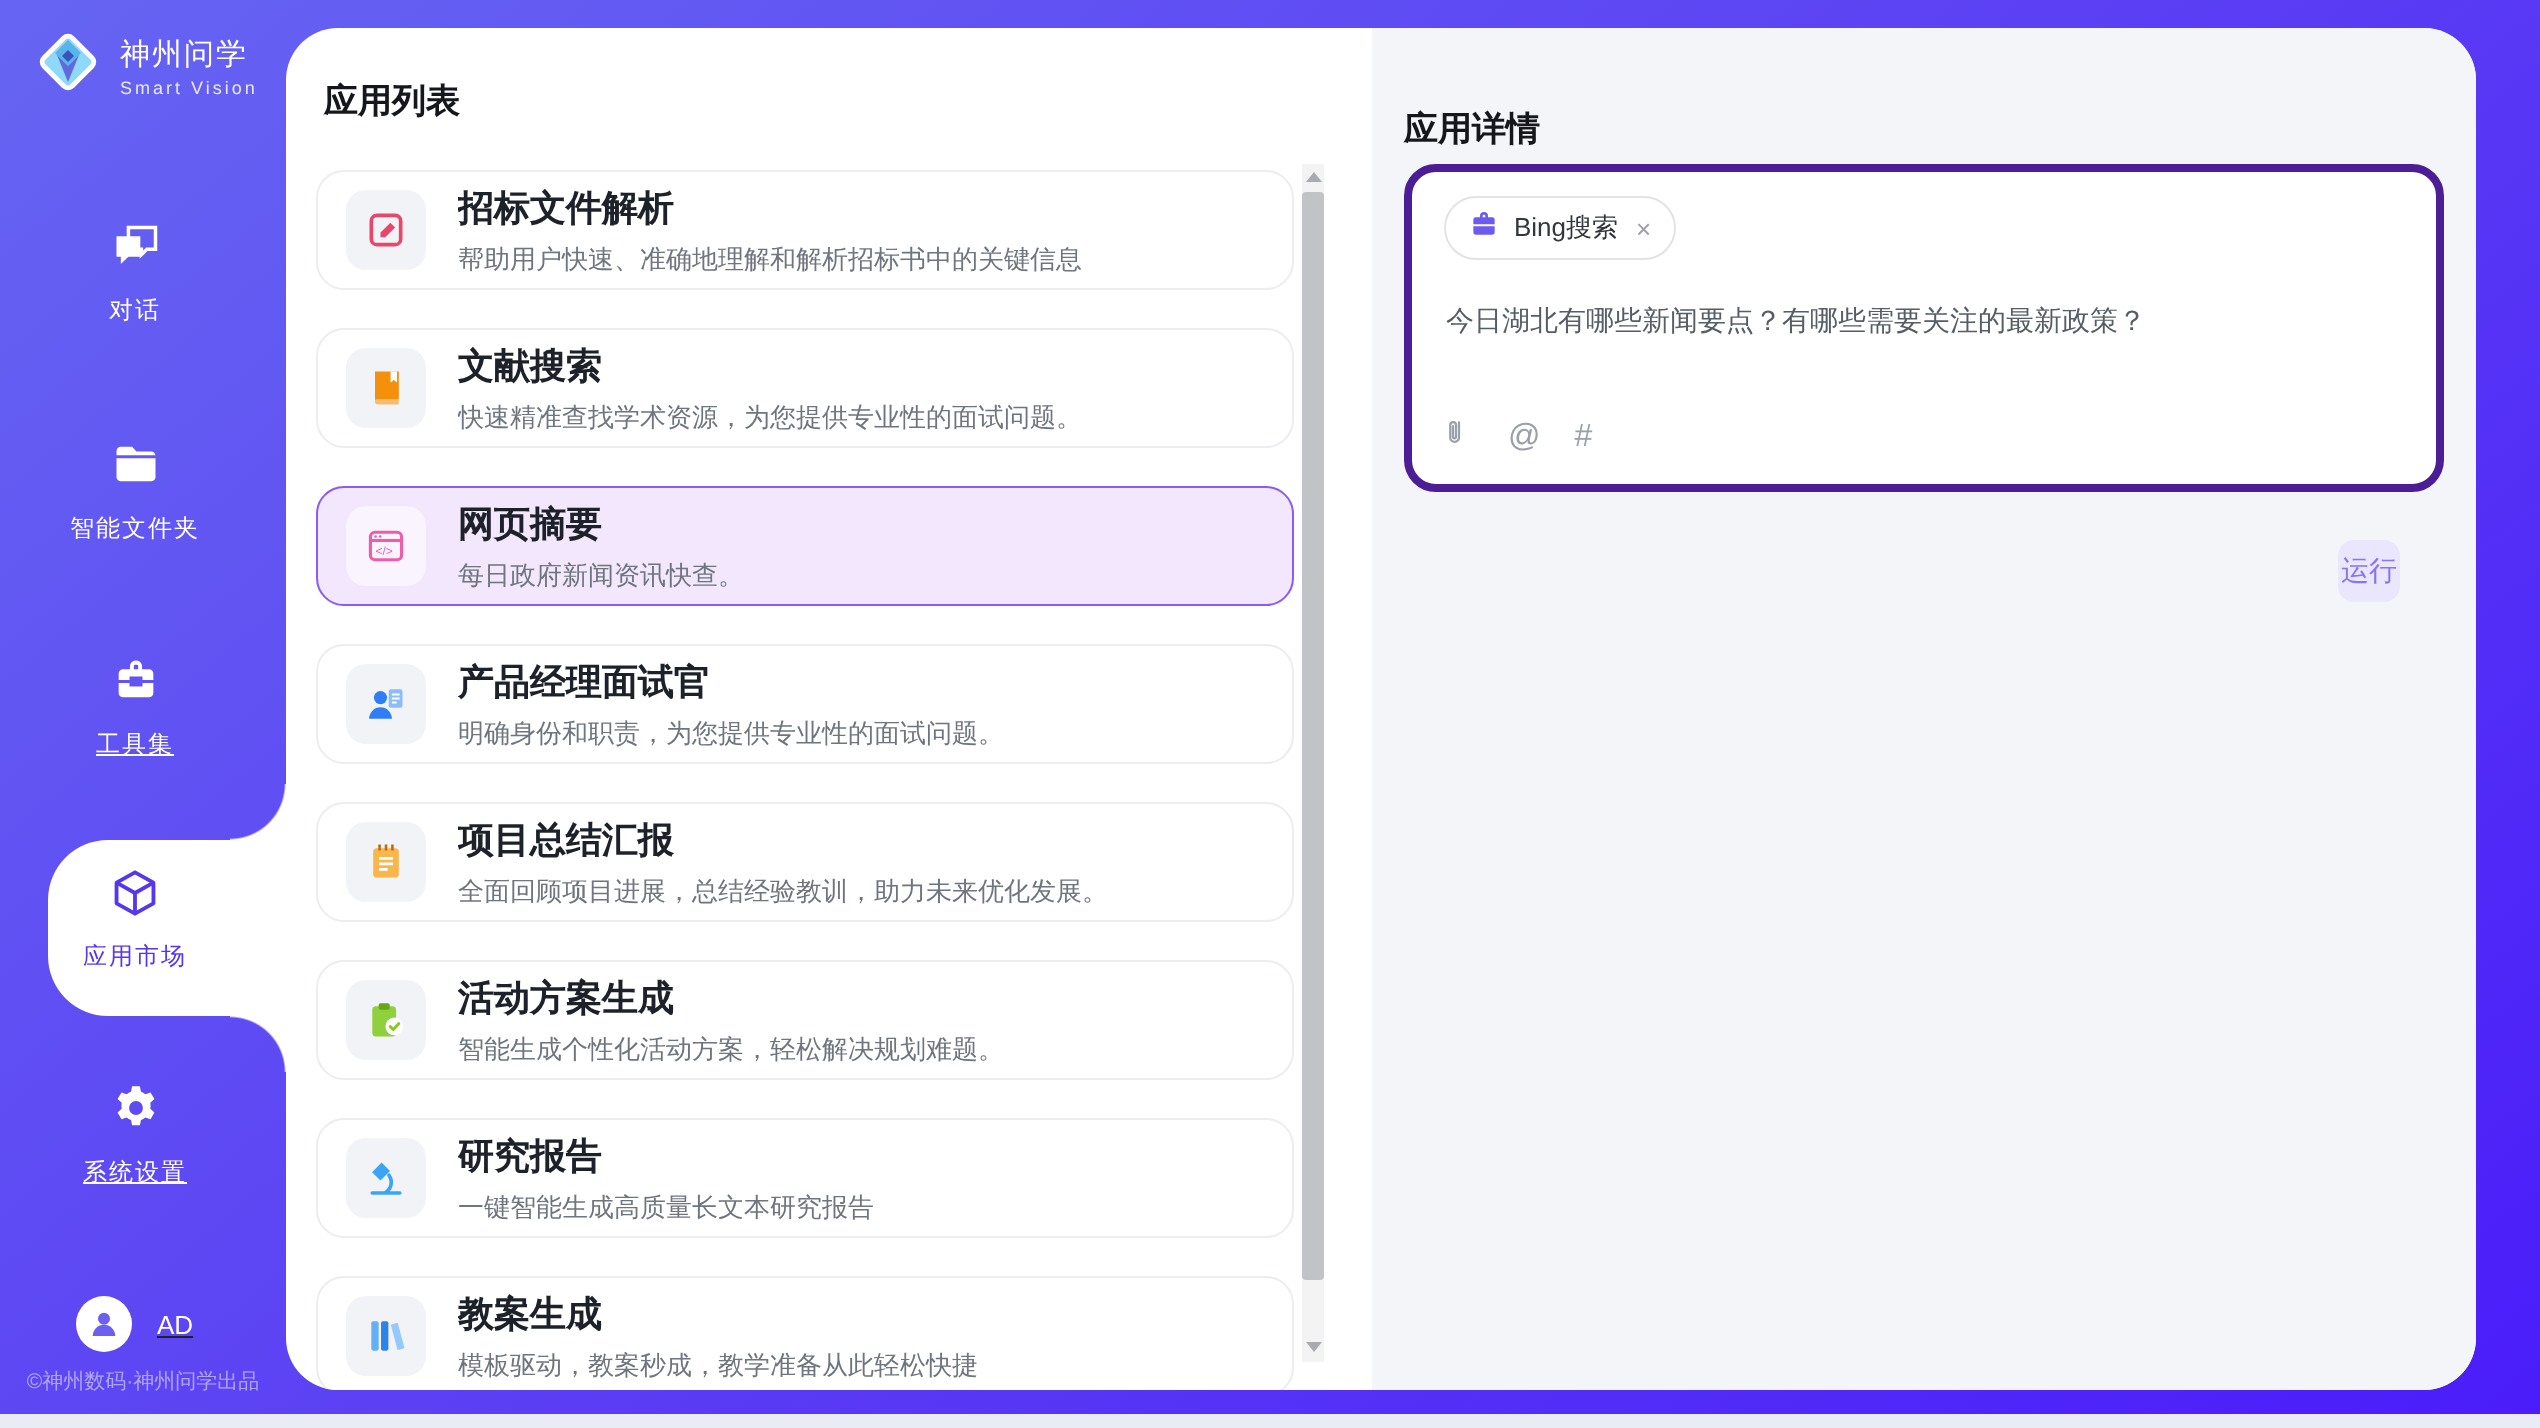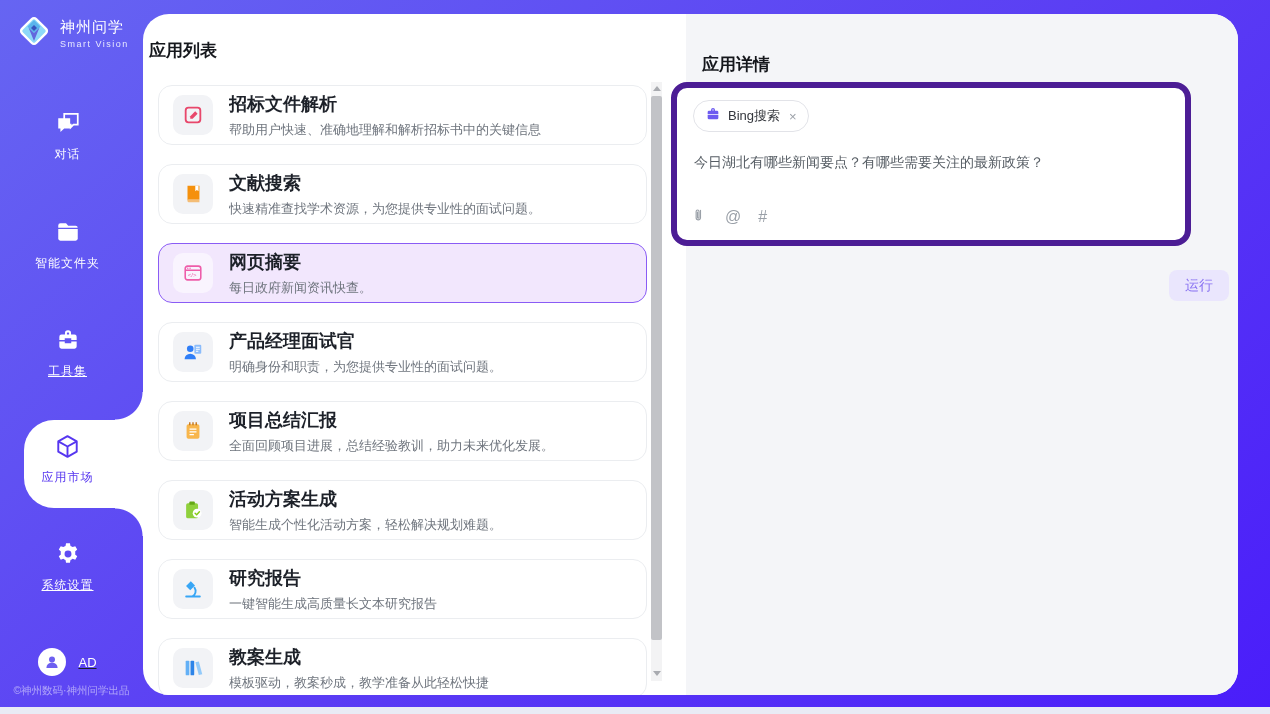--- a/index.html
+++ b/index.html
@@ -39,21 +39,21 @@
   .user-row { position:absolute; left:0; top:648px; width:135px; display:flex; align-items:center; justify-content:center; gap:12px; cursor:pointer;text-decoration:underline; }
   .avatar { width:28px; height:28px; border-radius:50%; background:#fff; display:flex; align-items:center; justify-content:center; }
   .user-name { color:#fff; font-size:13px; }
   .copyright { position:absolute; left:0; top:684px; width:143px; text-align:center;
     color:rgba(255,255,255,.5); font-size:10.5px; white-space:nowrap; }
   
   .shell { position:absolute; left:143px; top:14px; width:1095px; height:681px;
     background:#fff; border-radius:26px; overflow:hidden; }
   .right-bg { position:absolute; left:543px; top:0; width:552px; height:681px; background:#f4f5f8; }
   .panel-title { position:absolute; font-size:17px; font-weight:bold; color:#15171c; }
-  .list-title { left:6px; top:25px; }
+  .list-title { left:19px; top:25px; }
   .detail-title { left:559px; top:39px; }
   
   .cards { position:absolute; left:15px; top:71px; width:489px; }
   .card { width:489px; height:60px; margin-bottom:19px; background:#fff;
     border:1px solid #ebedf0; border-radius:14px; display:flex; align-items:center;
     padding:0 14px; cursor:pointer; }
   .card.selected { background:#f2e7fd; border:1px solid #8a5cf5; }
   .card-icon { width:40px; height:40px; border-radius:10px; background:#f2f3f6;
     display:flex; align-items:center; justify-content:center; flex:none; }
   .card.selected .card-icon { background:#f9f4fe; }
@@ -61,31 +61,31 @@
   .card-title { font-size:18px; font-weight:bold; color:#1d2129; }
   .card-desc { font-size:13px; color:#6f757e; margin-top:5px; white-space:nowrap; }
   
   .scroll-track { position:absolute; left:508px; top:68px; width:11px; height:599px; background:#f3f3f4; }
   .scroll-arrow { position:absolute; left:510px; width:0; height:0; border-left:4px solid transparent; border-right:4px solid transparent; cursor:pointer; }
   .scroll-arrow.up { top:72px; border-bottom:5px solid #a9abb0; }
   .scroll-arrow.down { top:657px; border-top:5px solid #a9abb0; }
   .scroll-thumb { position:absolute; left:508px; top:82px; width:11px; height:544px;
     background:#c2c3c7; border-radius:2px; cursor:grab; }
   
-  .input-card { position:absolute; left:528px; top:68px; width:520px; height:164px;
-    background:#fff; border:6px solid #4c1d95; border-radius:16px; }
+  .input-card { position:absolute; left:559px; top:68px; width:520px; height:164px;
+    background:#fff; border:4px solid #4c1d95; border-radius:16px; }
   .chip { position:absolute; left:16px; top:12px; height:32px; display:inline-flex;
     align-items:center; gap:7px; padding:0 11px; border:1px solid #e2e3e8;
     border-radius:17px; background:#fff; cursor:pointer; }
   .chip-label { font-size:13px; color:#33363c; }
   .chip-close { font-size:13px; color:#9ba0a8; margin-left:2px; cursor:pointer; }
   .prompt { position:absolute; left:17px; top:66px; width:480px; font-size:14px; color:#565d64; cursor:text; }
   .composer-icons { position:absolute; left:16px; bottom:13px; display:flex; align-items:center; gap:17px; }
   .cicon { color:#9aa0a8; font-size:16px; line-height:16px; cursor:pointer; }
-  .run-btn { position:absolute; left:1026px; top:256px; width:60px; height:31px;
+  .run-btn { position:absolute; left:1026px; top:256px; width:31px; height:31px;
     background:#eae6fd; border:none; border-radius:8px; color:#8a74f2; font-size:14px;
     font-family:inherit; cursor:pointer; }
 </style>
 </head>
 <body>
 
 <div class="frame">
 
   <div class="logo">
     <span>

